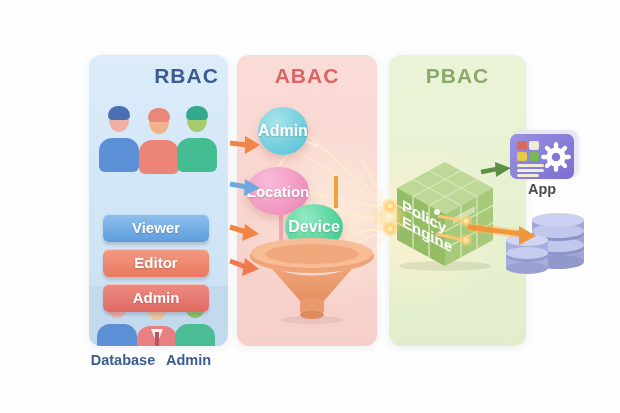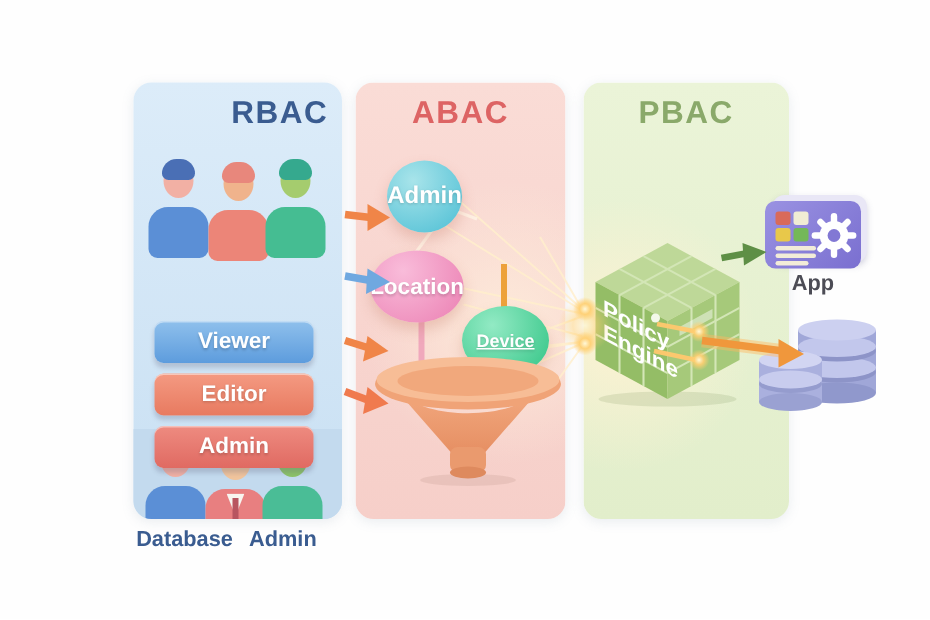--- a/index.html
+++ b/index.html
@@ -49,22 +49,22 @@
   .bubble{position:absolute;z-index:3;border-radius:50%;color:#fff;font-weight:bold;
         display:flex;align-items:center;justify-content:center;
         text-shadow:0 1px 2px rgba(0,0,0,0.18);
         box-shadow:0 5px 9px rgba(190,110,90,0.28);}
   #bub-role{left:258px;top:107px;width:50px;height:48px;font-size:16px;
         background:radial-gradient(circle at 35% 28%,#a8e4ea,#4cbed4);}
   #bub-department{left:308px;top:136px;width:56px;height:44px;font-size:10.5px;
         background:radial-gradient(circle at 35% 28%,#fdd47e,#f1a022);}
   #bub-location{left:247px;top:167px;width:62px;height:48px;font-size:15px;
         background:radial-gradient(circle at 35% 28%,#f9bcda,#eb7fb2);}
-  #bub-device{left:308px;top:204px;width:58px;height:46px;font-size:12px;
-        background:radial-gradient(circle at 35% 28%,#92eac4,#32c485);text-decoration:underline;}
+  #bub-device{left:285px;top:204px;width:58px;height:46px;font-size:16px;
+        background:radial-gradient(circle at 35% 28%,#92eac4,#32c485);}
 
   .abs{position:absolute;}
   .icon-label{position:absolute;text-align:center;font-weight:bold;font-size:14.5px;color:#4c4c55;}
   .rbac-label{position:absolute;text-align:center;font-weight:bold;font-size:14.5px;color:#3a5c90;}
 
   #app-card{position:absolute;left:510px;top:134px;width:64px;height:45px;z-index:3;}
   #app-card .backing{position:absolute;left:5px;top:-4px;width:63px;height:45px;border-radius:8px;
         background:#e9e7f6;box-shadow:0 2px 4px rgba(120,120,160,0.3);}
   #app-card .face{position:absolute;left:0;top:0;width:64px;height:45px;border-radius:7px;
         background:linear-gradient(135deg,#9a92e2,#7a6fd0);}

